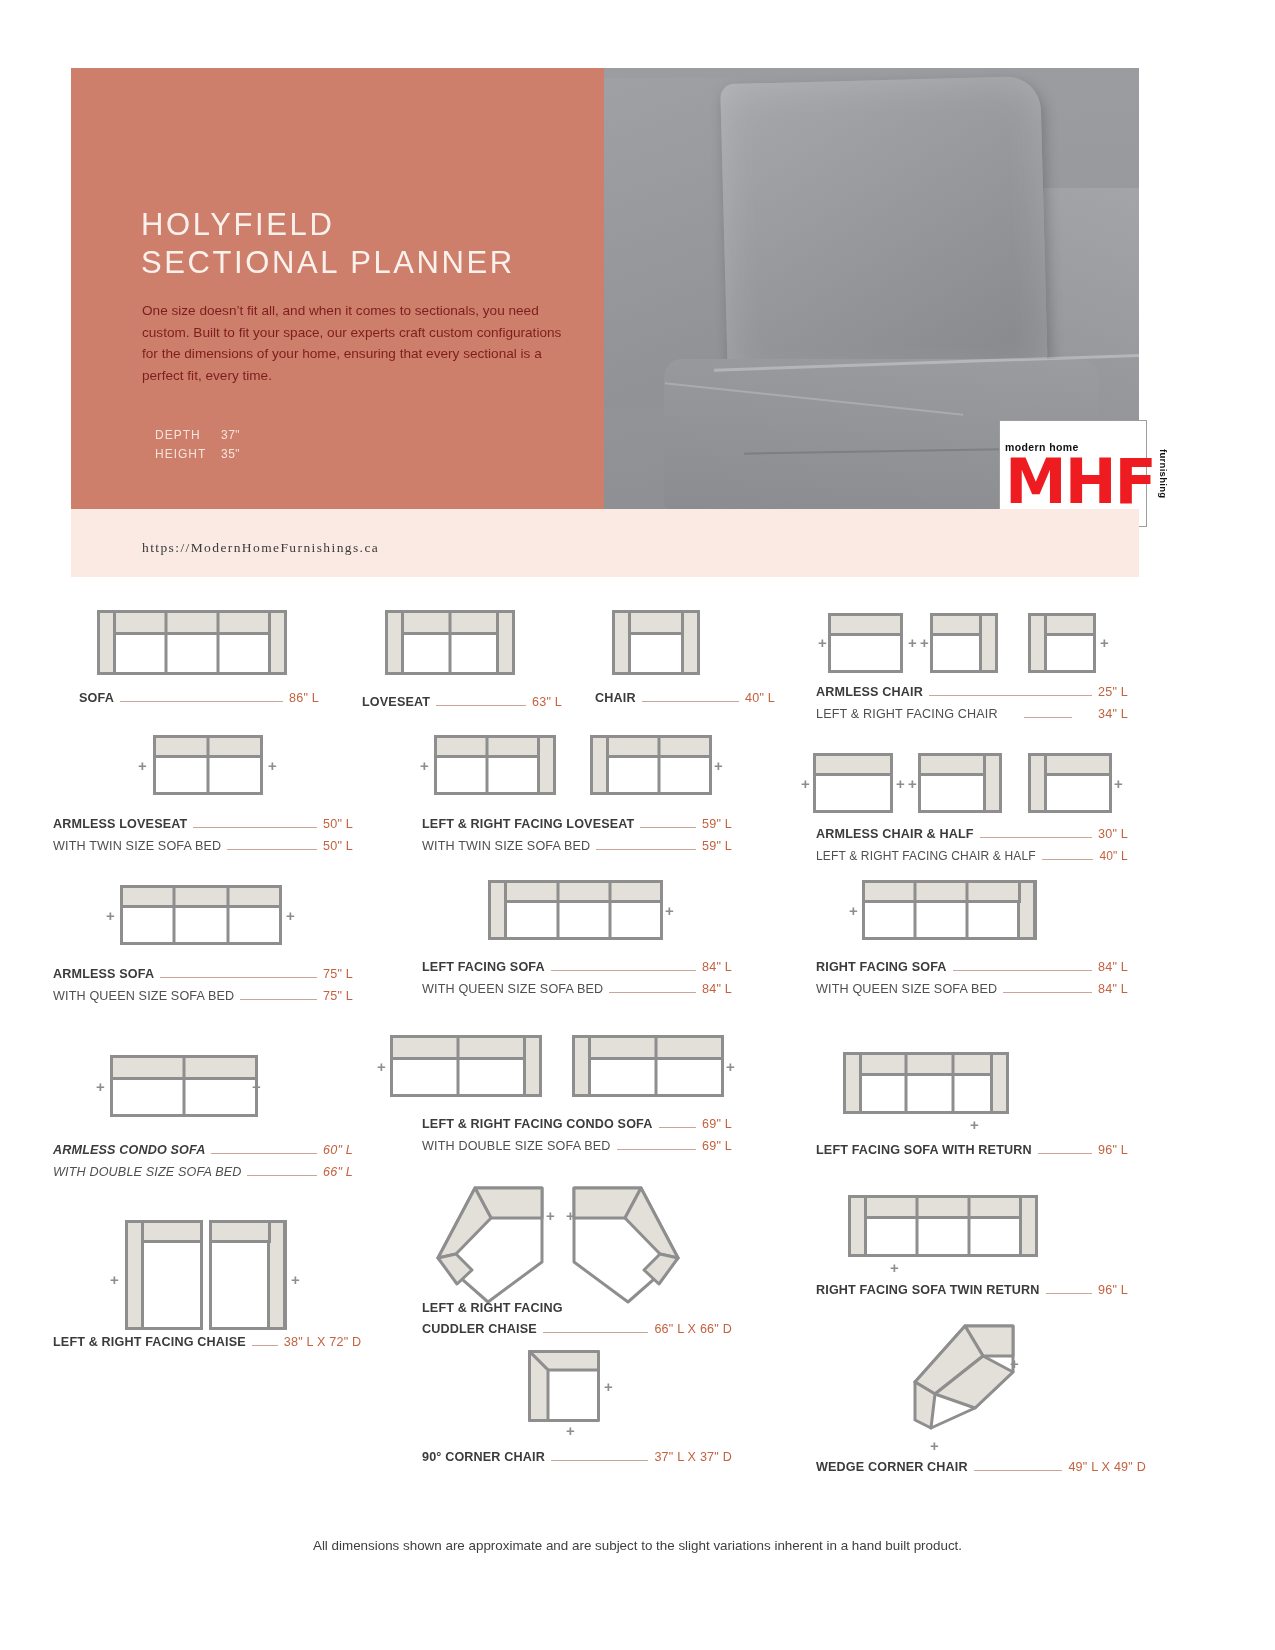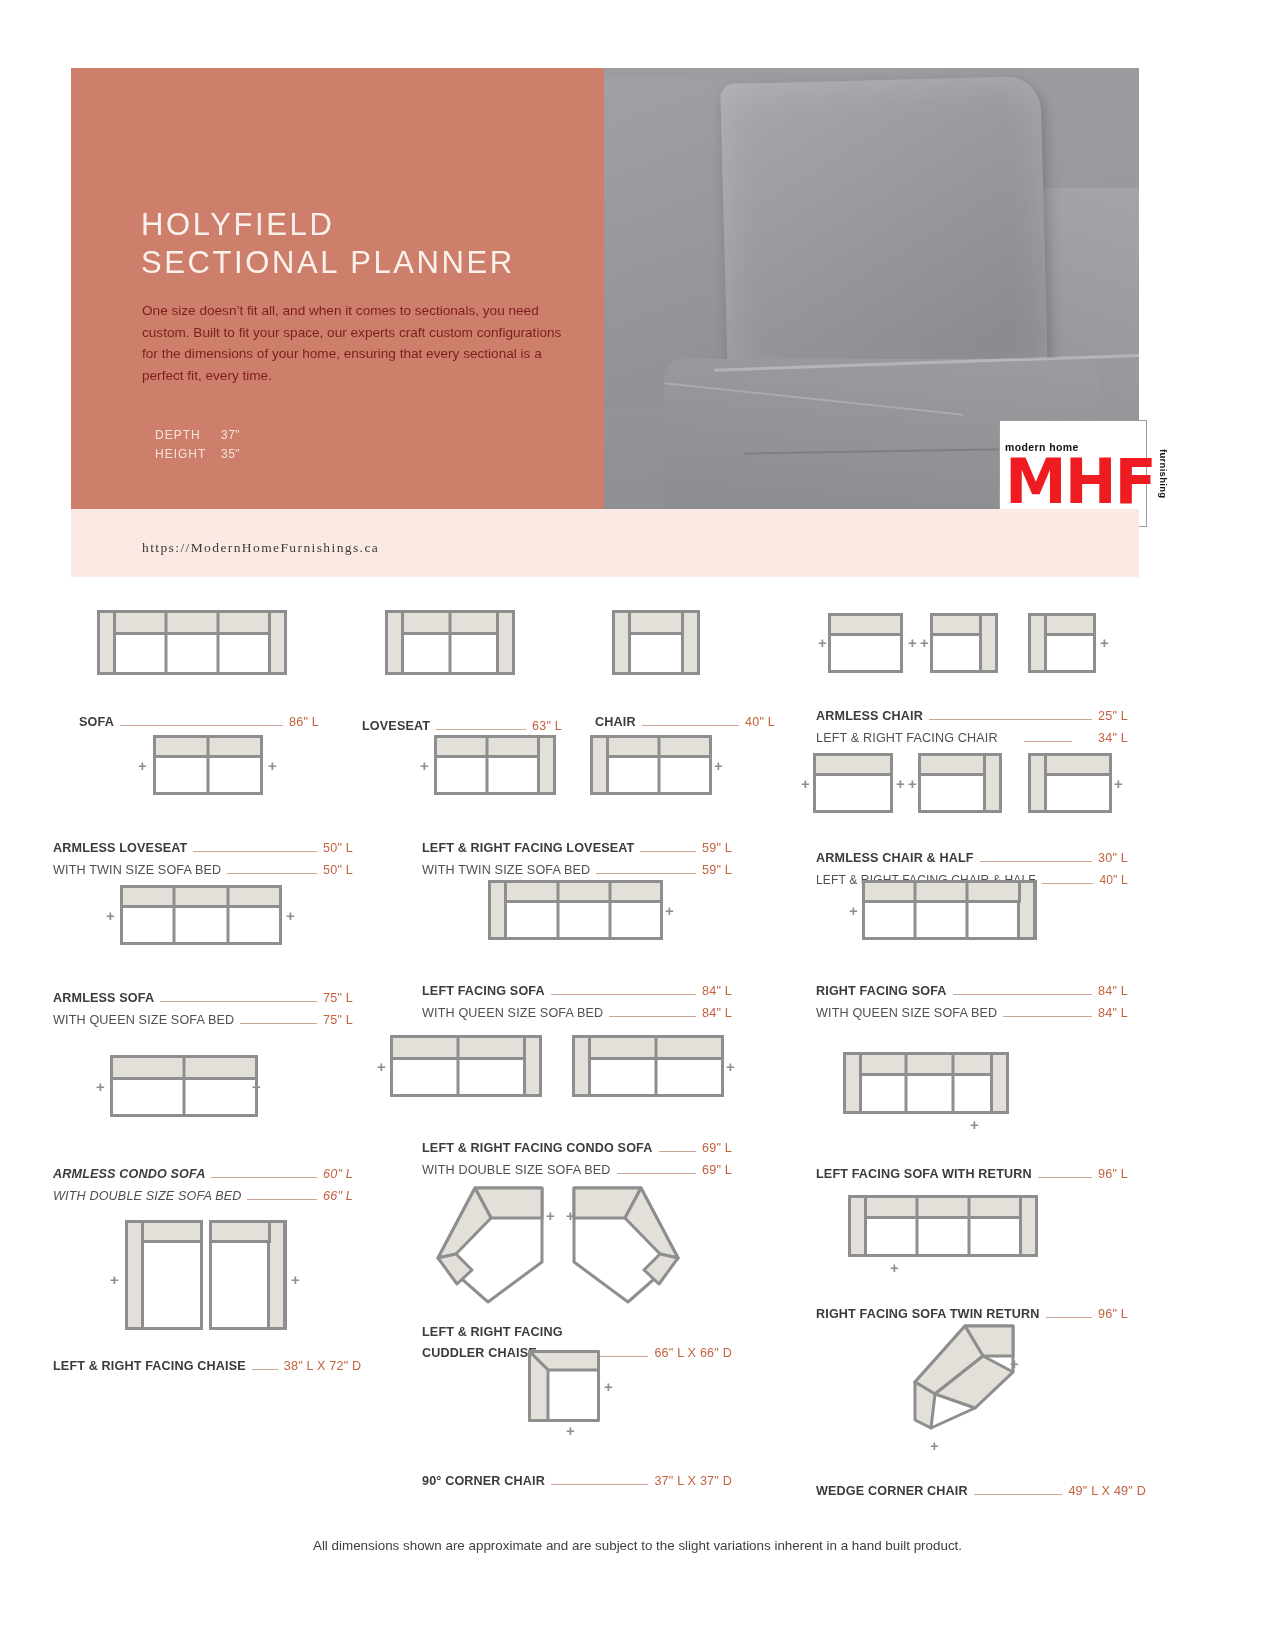--- a/index.html
+++ b/index.html
@@ -94,21 +94,21 @@
   .url-text {
     position:absolute; left:142px; top:540px;
     font-family:"Liberation Serif", serif; font-size:13.5px; letter-spacing:1.4px;
     color:#3a3a3a;
   }
 
   
   .grid { position:absolute; left:0; top:595px; width:1275px; }
   .cell { position:absolute; }
 
-  .label-line { display:flex; align-items:baseline; white-space:nowrap; font-size:12.6px;margin-top:24px; }
+  .label-line { display:flex; align-items:baseline; white-space:nowrap; font-size:12.6px; }
   .lbl-bold { font-weight:700; color:#3b3b3b; letter-spacing:.15px; }
   .lbl-reg  { font-weight:400; color:#4f4f4f; letter-spacing:.15px; }
   .rule { flex:1; border-bottom:1px solid #c9a697; margin:0 6px 3px 6px; min-width:26px; }
   .dim { color:#c4613f; font-weight:400; letter-spacing:.2px; }
 
   
   .piece { position:absolute; }
   .plus { position:absolute; color:#8d8d8d; font-size:15px; font-weight:700; line-height:1; }
 
   .footer {

